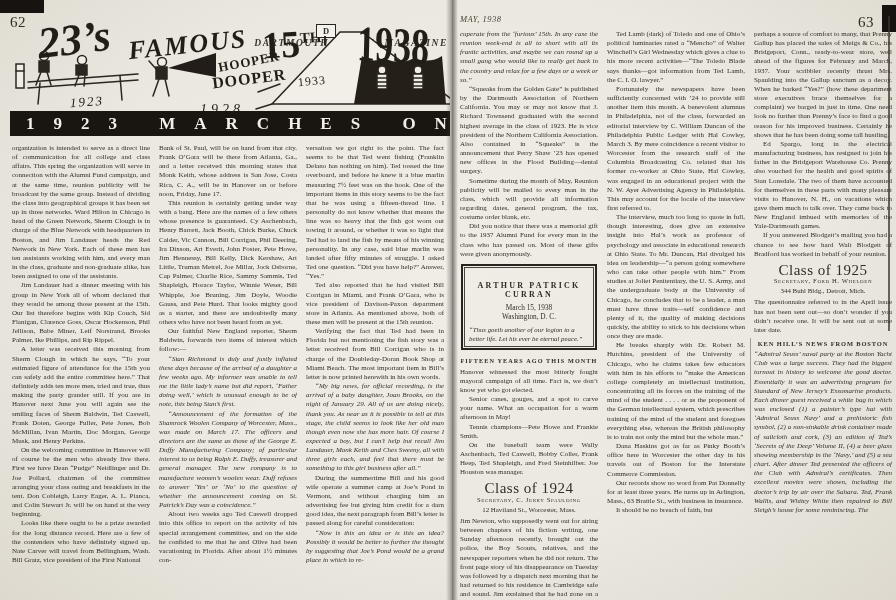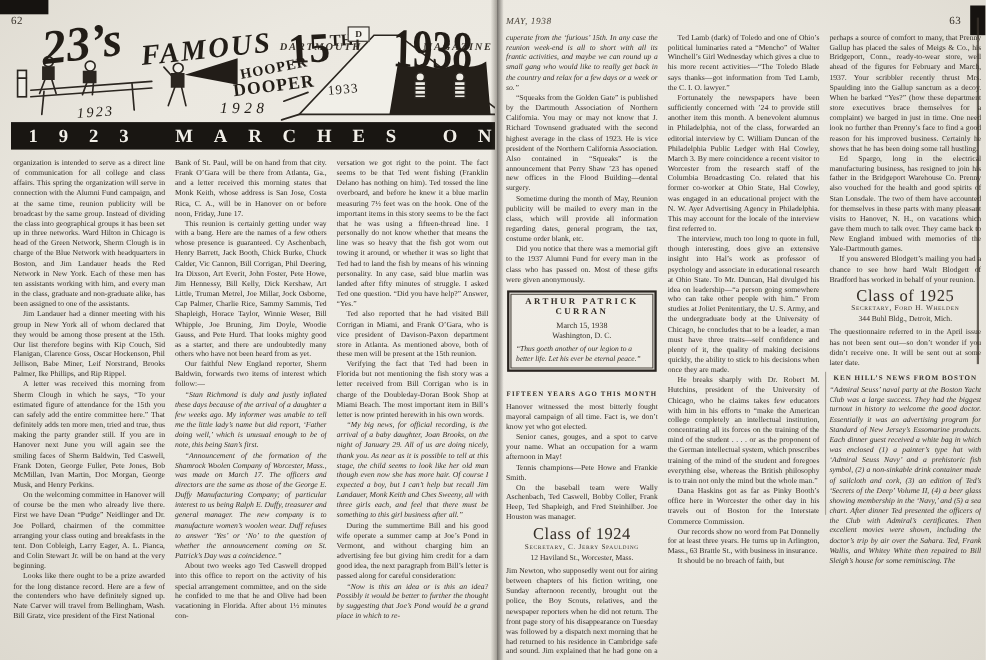--- a/index.html
+++ b/index.html
@@ -13,37 +13,37 @@
   .gutter{position:absolute;left:446px;top:0;width:12px;height:600px;
      background:linear-gradient(90deg,rgba(58,52,44,0) 0%,rgba(58,52,44,.38) 45%,rgba(30,26,22,.55) 52%,rgba(58,52,44,0) 100%);}
   .edge-right{position:absolute;left:888px;top:16px;width:2px;height:315px;background:#3c362e;opacity:.75;}
   .rule-mid{position:absolute;left:750px;top:338px;width:1px;height:130px;background:#5a5348;opacity:.5;}
 
   .page{position:absolute;top:0;height:600px;}
   .page.left{left:10px;width:438px;}
   .page.right{left:458px;width:430px;}
 
   .pagehead{position:absolute;top:14px;left:0;right:0;height:14px;font-size:9px;}
-  .pn{font-size:10px;letter-spacing:.5px;text-align:center;}
+  .pn{font-size:15px;letter-spacing:.5px;text-align:center;}
   .mag{position:absolute;right:0;top:0;font-style:italic;font-weight:bold;letter-spacing:1.6px;font-size:9.5px;color:#3a342c;margin-top:24px;}
   .page.right .pn{position:absolute;right:14px;top:0;}
   .issue{position:absolute;left:2px;top:0;font-style:italic;font-size:8.5px;letter-spacing:.5px;color:#4a443a;}
 
   
   .banner-art{position:absolute;left:0;top:26px;width:440px;height:84px;}
   .banner-art svg{position:absolute;inset:0;}
   .blabel{position:absolute;white-space:nowrap;color:#221d17;}
   .l-23{left:28px;top:-12px;font-size:44px;font-weight:bold;font-style:italic;transform:rotate(-7deg);}
   .l-famous{left:118px;top:4px;font-size:26px;font-weight:bold;font-style:italic;letter-spacing:2px;transform:rotate(-6deg);}
   .l-15{left:252px;top:-4px;font-size:38px;font-weight:bold;transform:rotate(-3deg);}
   .l-15 sup{font-size:15px;font-weight:bold;}
   .l-1938{left:348px;top:-12px;font-size:50px;font-weight:bold;transform:scaleX(.72) rotate(2deg);transform-origin:left top;}
   .l-hooper{left:208px;top:28px;font-size:13px;font-weight:bold;letter-spacing:1px;transform:rotate(-11deg);}
   .l-dooper{left:202px;top:44px;font-size:16px;font-weight:bold;letter-spacing:1px;transform:rotate(-7deg);}
-  .l-1928{left:190px;top:66px;font-size:14px;font-style:italic;letter-spacing:4px;}
+  .l-1928{left:190px;top:76px;font-size:14px;font-style:italic;letter-spacing:4px;}
   .l-1923{left:60px;top:68px;font-size:13px;font-style:italic;letter-spacing:2px;transform:rotate(-4deg);}
   .l-1933{left:288px;top:48px;font-size:12px;letter-spacing:1px;transform:rotate(-5deg);}
   .flag{position:absolute;left:306px;top:-2px;width:18px;height:12px;border:1.3px solid #2b2620;
         background:#f4f2ec;text-align:center;font-size:8.5px;font-weight:bold;line-height:12px;}
   .flagpole{position:absolute;left:314px;top:10px;width:1.5px;height:9px;background:#2b2620;}
 
   
   .marches{position:absolute;left:0;top:111px;width:440px;height:25px;background:#191612;color:#f2efe8;
      overflow:hidden;}
   .marches span{display:block;font-size:17px;font-weight:bold;letter-spacing:19px;line-height:25px;padding-left:16px;white-space:nowrap;}
@@ -53,21 +53,21 @@
   .page.left .cols{top:144px;}
   .page.right .cols{top:30px;}
   .col{width:138px;overflow:hidden;font-size:7px;line-height:9.15px;text-align:justify;}
   .page.left .col{height:452px;}
   .page.right .col{height:566px;}
   .para{margin:0;text-indent:9px;}
   .para.noindent{text-indent:0;}
   .para.italic{font-style:italic;}
 
   .memorial{border:2px solid #292420;box-shadow:0 0 0 1px #efede6 inset,0 0 0 2px #4a443c inset;
-     margin:5px 1px 16px;padding:2px 6px 5px;text-align:center;}
+     margin:5px 1px 6px;padding:14px 6px 5px;text-align:center;}
   .mem-name{font-size:8px;font-weight:bold;letter-spacing:2.2px;margin:1px 0 4px;}
   .mem-date,.mem-place{font-size:7.3px;line-height:9px;}
   .mem-quote{font-size:6.8px;line-height:8.6px;font-style:italic;text-align:left;margin-top:5px;}
 
   .smallhead{text-align:center;font-size:6.2px;font-weight:bold;letter-spacing:1.1px;margin:3px 0 2px;}
   .classhead{text-align:center;font-size:15px;letter-spacing:.5px;margin:7px 0 1px;font-weight:normal;}
   .secline{text-align:center;font-size:6.6px;letter-spacing:.6px;font-variant:small-caps;margin:0 0 1px;}
   .addrline{text-align:center;font-size:6.9px;margin:0 0 3px;}
   .kenhead{font-size:6.4px;font-weight:bold;letter-spacing:.9px;margin:4px 0 2px;text-align:center;}
 </style>

